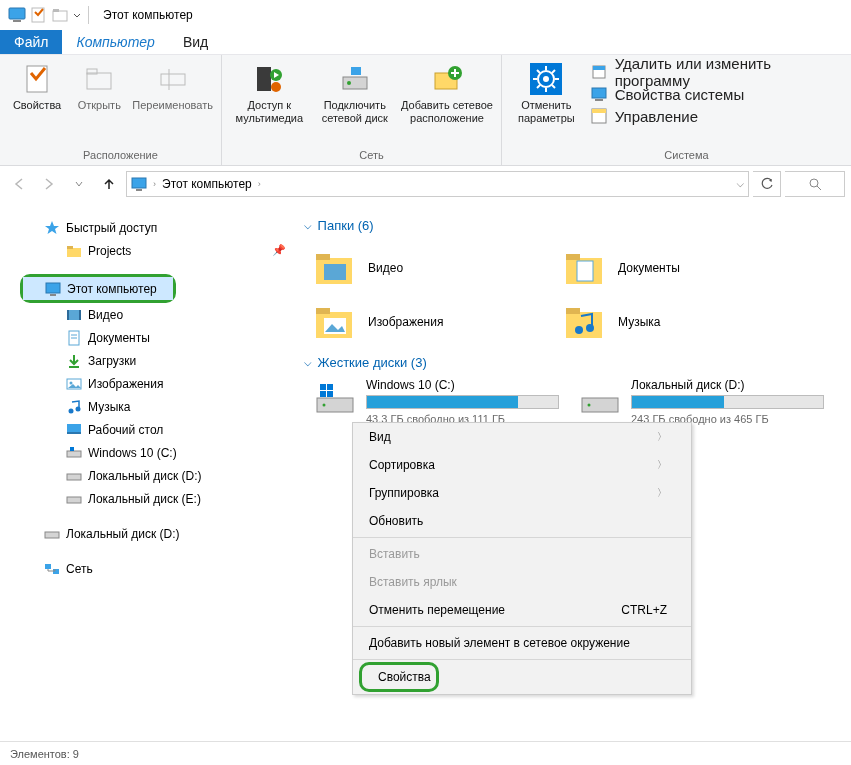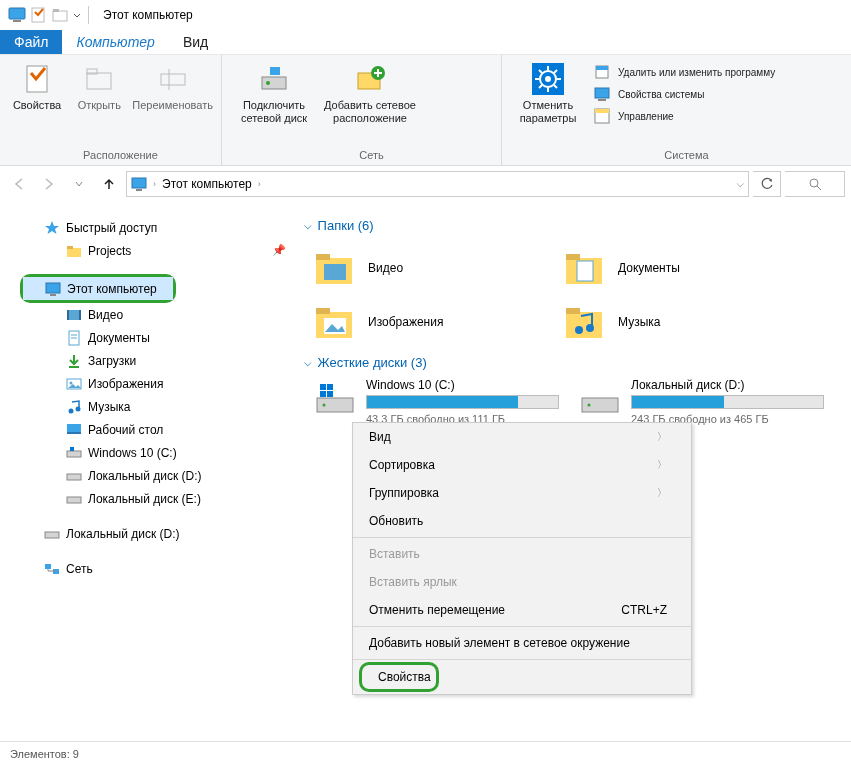--- a/index.html
+++ b/index.html
@@ -19,21 +19,21 @@
 
 
 .ribbon { height: 112px; background: #f5f6f7; border-top: 1px solid #e7e7eb; border-bottom: 1px solid #dadbde; display: flex; }
 .ribbon-group { border-right: 1px solid #dadbde; display: flex; flex-direction: column; }
 .ribbon-group .buttons { flex: 1; display: flex; align-items: flex-start; padding: 4px 6px 0 6px; }
 .ribbon-group .g-label { text-align: center; font-size: 11px; color: #666; padding: 2px 0 4px; margin-left: 20px; }
 .rbtn { display: flex; flex-direction: column; align-items: center; width: 70px; padding: 4px 2px; font-size: 11px; color: #666; text-align: center; line-height: 1.15; }
 .rbtn.big .ic { width: 32px; height: 32px; margin-bottom: 4px; }
 .rbtn.enabled { color: #222; }
 .inline-list { display: flex; flex-direction: column; justify-content: center; padding: 2px 6px; }
-.inline-list .item { font-size: 10px; color: #222; display: flex; align-items: center; height: 22px; gap: 8px; }
+.inline-list .item { font-size: 15px; color: #222; display: flex; align-items: center; height: 22px; gap: 8px; }
 .inline-list .ic { width: 16px; height: 16px; }
 
 
 .addr { height: 36px; display: flex; align-items: center; padding: 0 6px; gap: 4px; }
 .addr .navbtn { width: 26px; height: 26px; display: flex; align-items: center; justify-content: center; color: #b8b8b8; }
 .addr .navbtn.enabled { color: #222; }
 .addr .path { flex: 1; border: 1px solid #ccc; height: 26px; display: flex; align-items: center; padding: 0 4px; gap: 6px; }
 .addr .path .crumb { font-size: 12px; }
 .addr .path .sep { font-size: 9px; color: #888; }
 .addr .small-btn { width: 28px; height: 26px; border: 1px solid #ccc; border-left: none; display: flex; align-items: center; justify-content: center; color: #555; }
@@ -148,20 +148,31 @@
             </svg>
           </span>
         <span>Переименовать</span>
       </div>
     </div>
     <div class="g-label">Расположение</div>
   </div>
 
   <div class="ribbon-group" style="width:280px">
     <div class="buttons">
+      <div class="rbtn big enabled" style="width:86px">
+        <span class="ic">
+            <svg width="32" height="32">
+              <rect x="4" y="4" width="14" height="24" fill="#3a3a3a"></rect>
+              <circle cx="23" cy="12" r="6" fill="#31a131"></circle>
+              <path d="M21 9 L26 12 L21 15 Z" fill="#fff"></path>
+              <circle cx="23" cy="24" r="5" fill="#e06400"></circle>
+            </svg>
+          </span>
+        <span>Доступ к мультимедиа</span>
+      </div>
       <div class="rbtn big enabled" style="width:92px">
         <span class="ic">
             <svg width="32" height="32">
               <rect x="4" y="14" width="24" height="12" fill="#d4d4d4" stroke="#888"></rect>
               <circle cx="10" cy="20" r="2" fill="#31a131"></circle>
               <rect x="12" y="4" width="10" height="8" fill="#3ba3e8"></rect>
             </svg>
           </span>
         <span>Подключить сетевой диск</span>
       </div>

